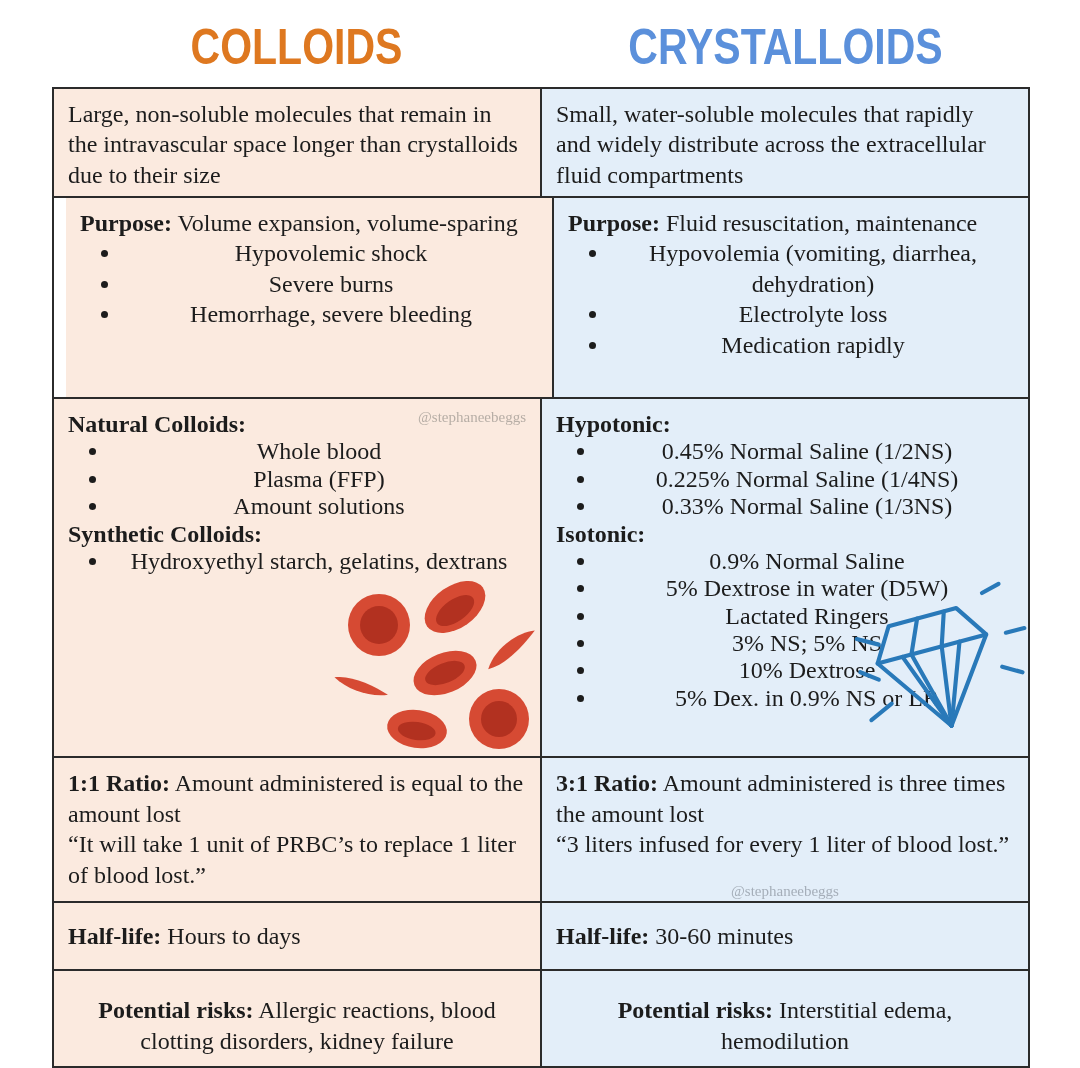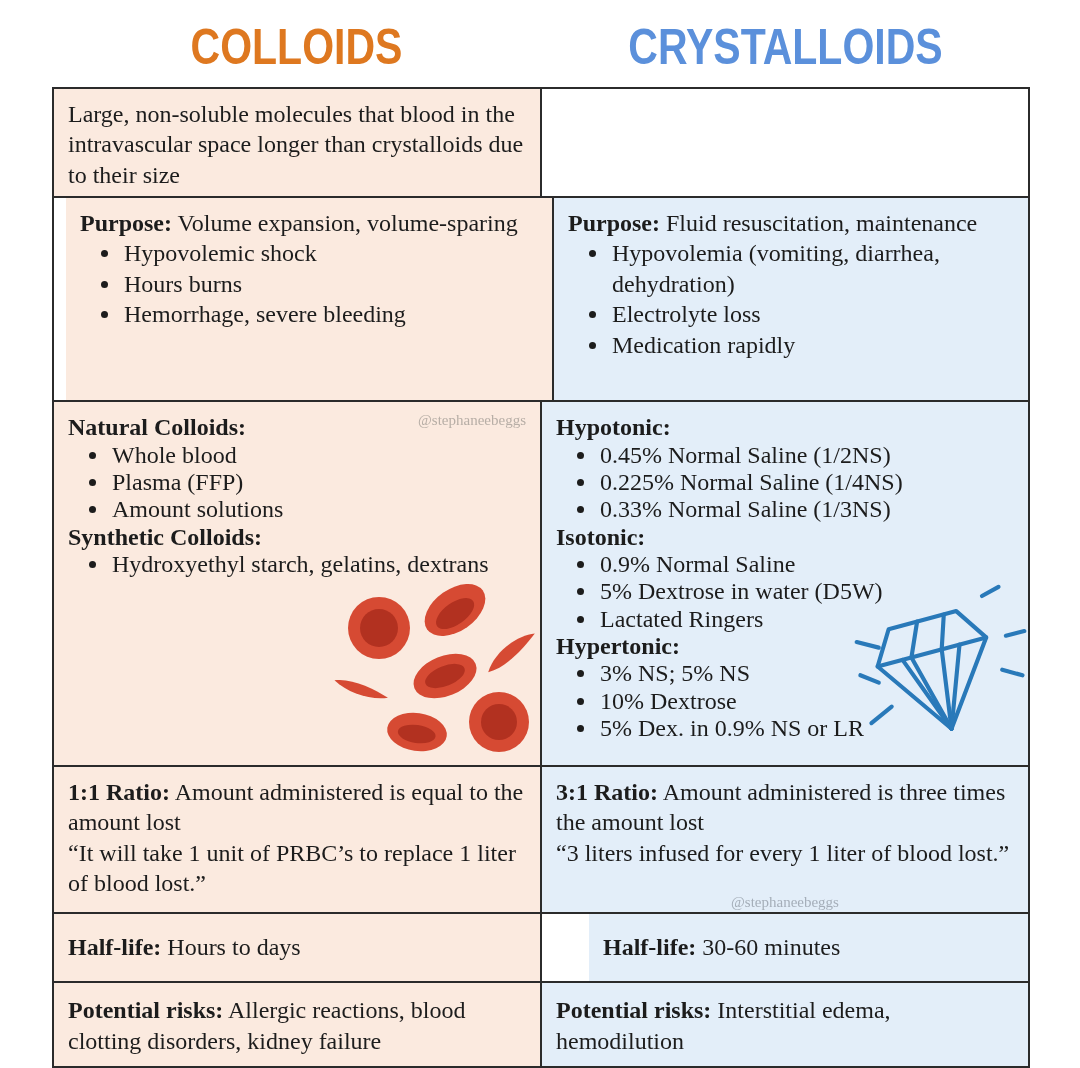--- a/index.html
+++ b/index.html
@@ -36,28 +36,28 @@
     font-size: 24px; line-height: 1.27;
   }
   .cell.left  { width: 488px; border-right: 2px solid var(--border); background: var(--bg-colloid); }
   .cell.right { flex: 1; background: var(--bg-crystalloid); }
 
   .row-definition { height: 109px; }
   .row-purpose    { height: 205px; padding-left: 12px; }
   .row-types      { height: 366px; }
   .row-types .cell { line-height: 1.14; padding-top: 12px; }
   .row-ratio      { height: 148px; }
-  .row-halflife   { height: 69px; gap: 47px; }
+  .row-halflife   { height: 69px; }
   .row-halflife .cell { display: flex; align-items: center; padding-top: 0; padding-bottom: 0; }
-  .row-risks .cell { padding-top: 12px; }
+  .row-risks .cell { padding-top: 24px; text-align: center; }
 
   .para { margin: 0; }
   strong { font-weight: 700; }
   ul { margin: 0; padding: 0 0 0 42px; list-style: disc; }
-  li { padding-left: 2px; }
+  li { padding-left: 2px; text-align: center; }
 
   .watermark { font-size: 15px; pointer-events: none; }
   .wm-types { position: absolute; top: 10px; right: 14px; color: var(--wm-warm); }
   .wm-ratio { position: absolute; bottom: 0px; left: 0; right: 0; text-align: center; color: var(--wm-cool); }
 
   .rbc-illustration  { position: absolute; right: 4px;  top: 170px; }
   .diamond-illustration { position: absolute; right: 0px; top: 178px; }
 </style>
 </head>
 <body>
@@ -66,30 +66,33 @@
 
   <div class="titles">
     <div class="title colloids">COLLOIDS</div>
     <div class="title crystalloids">CRYSTALLOIDS</div>
   </div>
 
   <div class="table">
 
     <div class="row row-definition">
       <div class="cell left">
-        <p class="para">Large, non-soluble molecules that blood in the intravascular space longer than crystalloids due to their size</p>
+        <p class="para">Large, non-soluble molecules that remain in the intravascular space longer than crystalloids due to their size</p>
+      </div>
+      <div class="cell right">
+        <p class="para">Small, water-soluble molecules that rapidly and widely distribute across the extracellular fluid compartments</p>
       </div>
     </div>
 
     <div class="row row-purpose">
       <div class="cell left">
         <p class="para"><strong>Purpose:</strong><span> Volume expansion, volume-sparing</span></p>
         <ul>
           <li>Hypovolemic shock</li>
-          <li>Hours burns</li>
+          <li>Severe burns</li>
           <li>Hemorrhage, severe bleeding</li>
         </ul>
       </div>
       <div class="cell right">
         <p class="para"><strong>Purpose:</strong><span> Fluid resuscitation, maintenance</span></p>
         <ul>
           <li>Hypovolemia (vomiting, diarrhea, dehydration)</li>
           <li>Electrolyte loss</li>
           <li>Medication rapidly</li>
         </ul>
@@ -144,21 +147,20 @@
           <li>0.45% Normal Saline (1/2NS)</li>
           <li>0.225% Normal Saline (1/4NS)</li>
           <li>0.33% Normal Saline (1/3NS)</li>
         </ul>
         <p class="para"><strong>Isotonic:</strong></p>
         <ul>
           <li>0.9% Normal Saline</li>
           <li>5% Dextrose in water (D5W)</li>
           <li>Lactated Ringers</li>
         </ul>
-        <p class="para"><strong>Hypertonic:</strong></p>
         <ul>
           <li>3% NS; 5% NS</li>
           <li>10% Dextrose</li>
           <li>5% Dex. in 0.9% NS or LR</li>
         </ul>
         <svg class="diamond-illustration" width="175" height="185" viewBox="0 0 190 190">
           <g stroke="var(--diamond)" stroke-width="4.5" fill="none" stroke-linecap="round" stroke-linejoin="round">
             <g transform="rotate(-15 90 85)">
               <polygon points="28,72 50,36 126,36 150,72 88,158"></polygon>
               <line x1="28" y1="72" x2="150" y2="72"></line>

